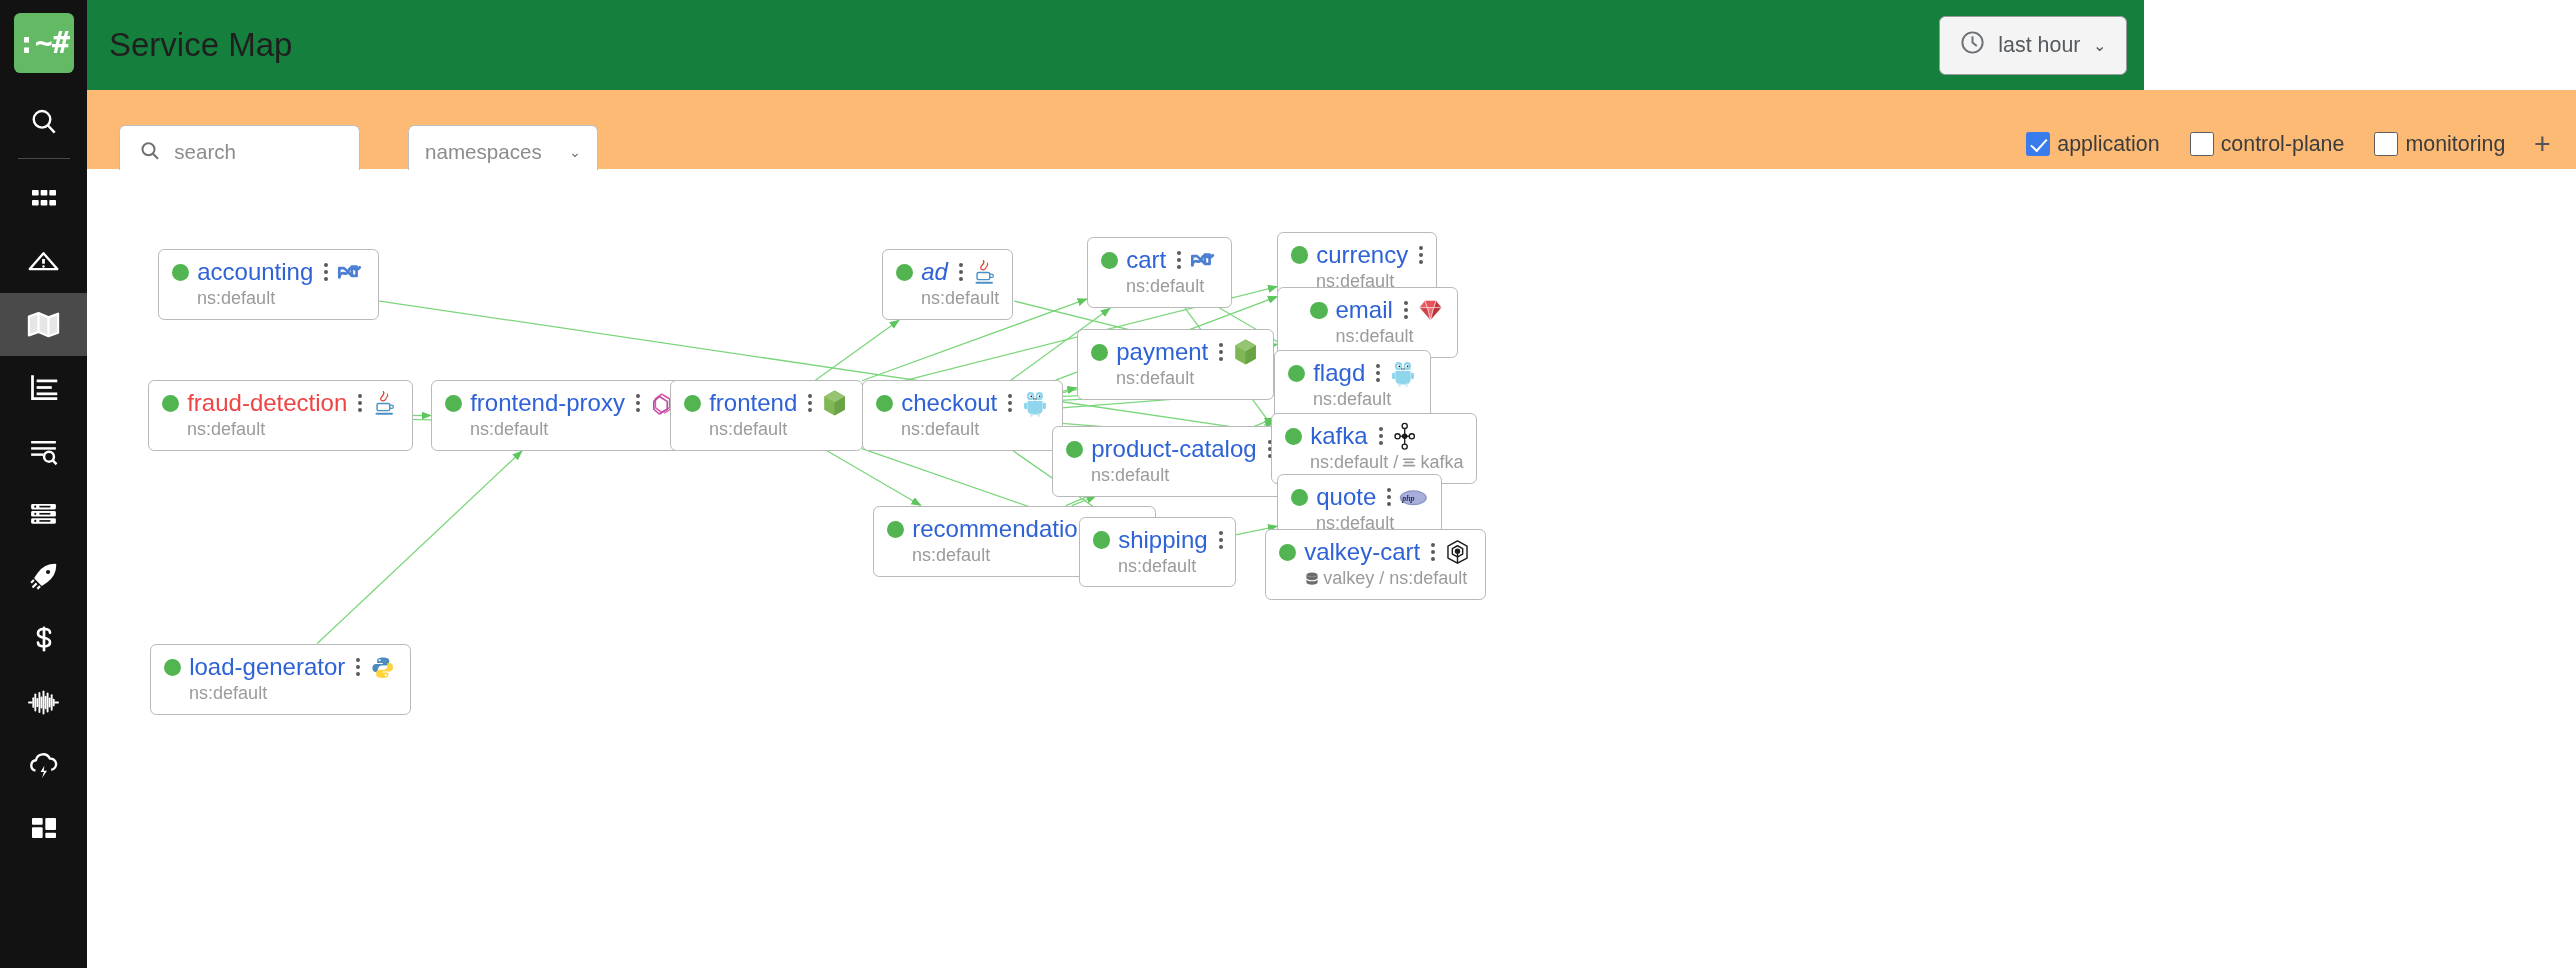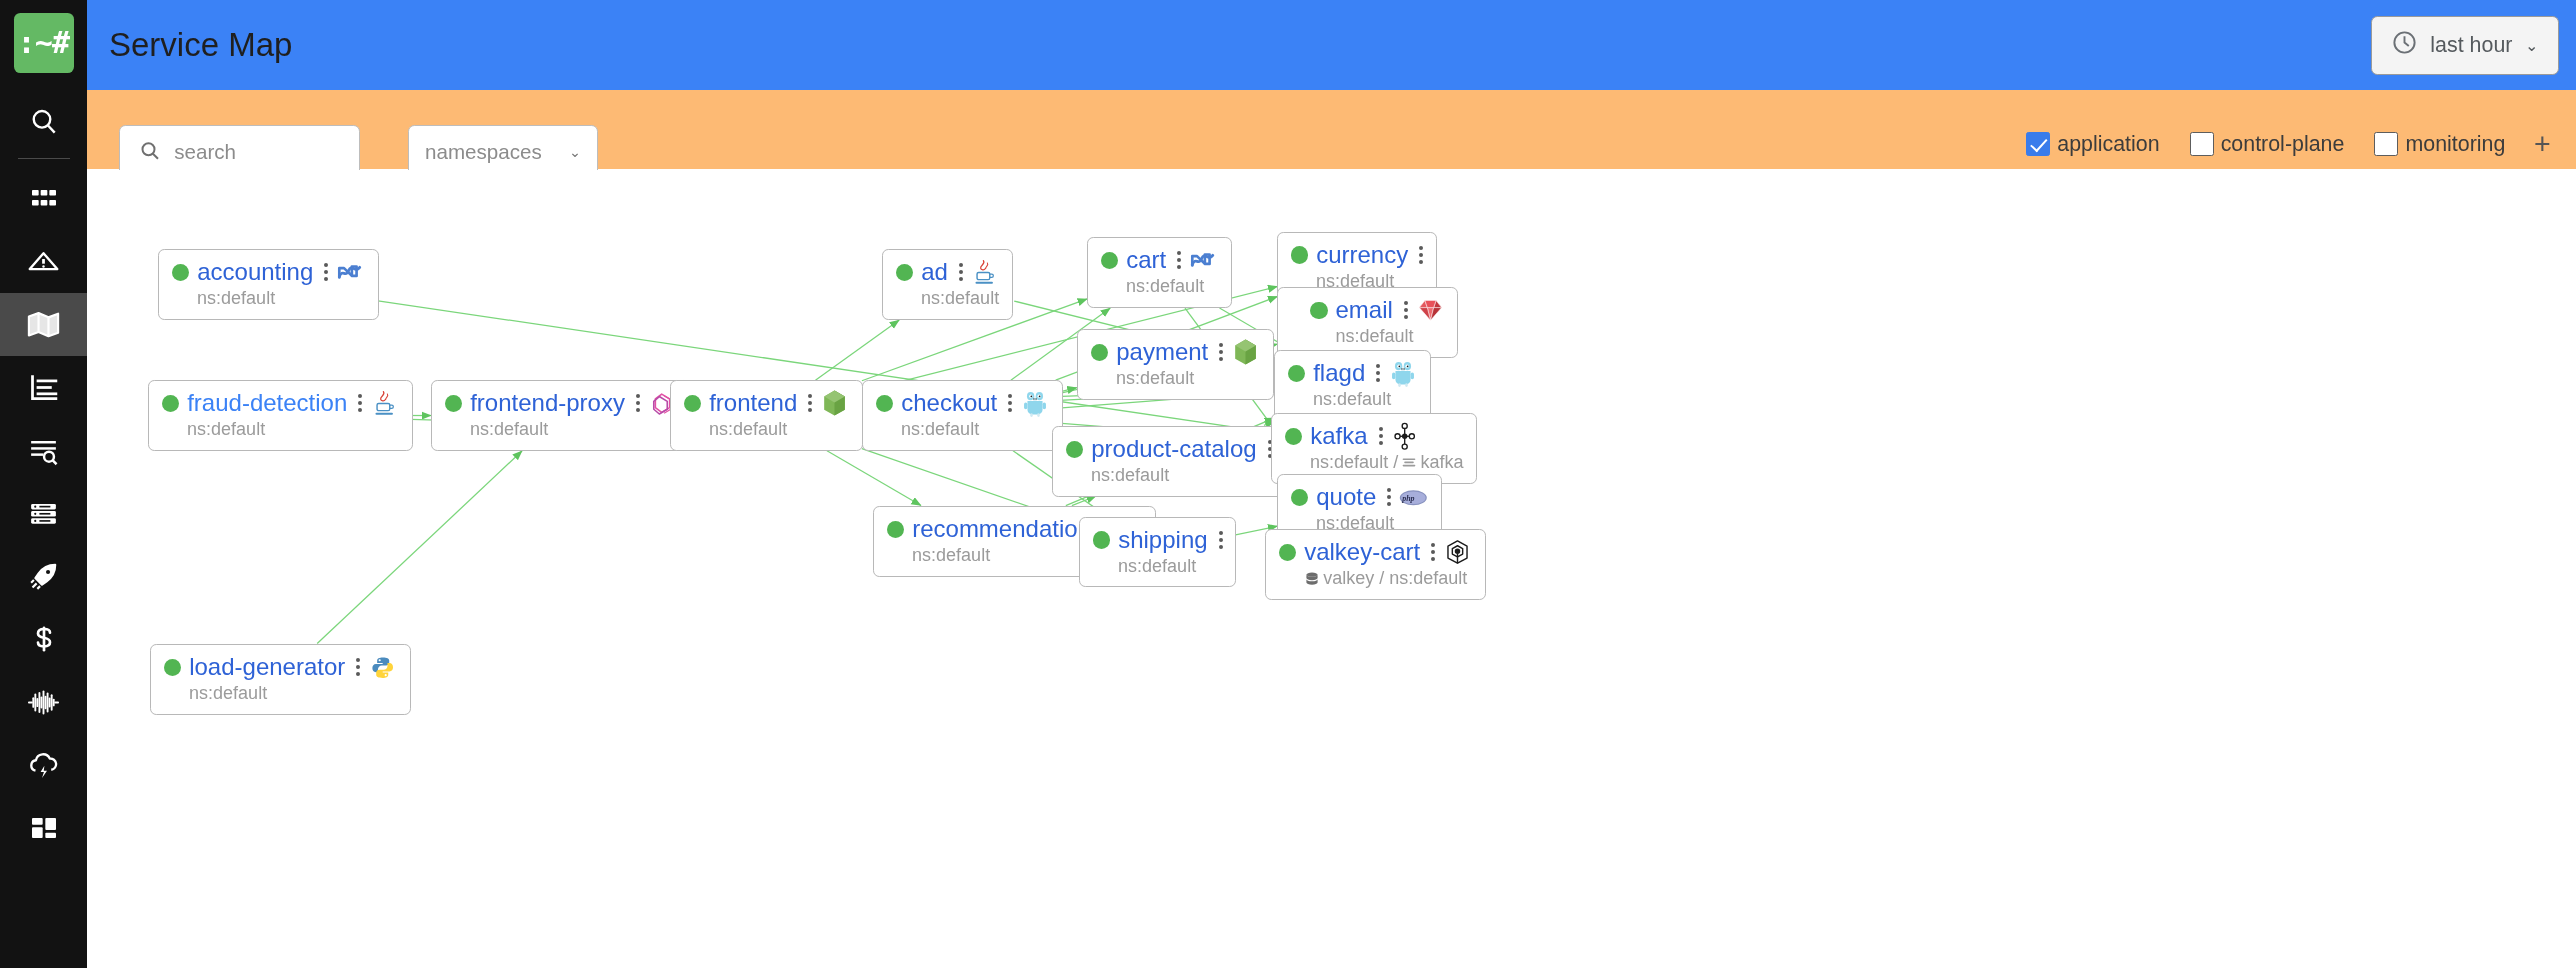--- a/index.html
+++ b/index.html
@@ -29,22 +29,22 @@
     color: #ffffff;
   }
   .nav-icon svg { display: block; }
   .nav-icon.active { background: #4a4a4a; }
   .nav-sep { width: 52px; height: 0.8px; background: #4a4a4a; margin: 4.8px 0 8px 0; }
   .nav-spacer-top { height: 17.5px; }
 
   
   .content { flex: 1 1 auto; position: relative; height: 968px; }
   .header {
-    position: absolute; left: 0; top: 0; width: 2489px; height: 90px;
-    background: #3b82f6; display: flex; align-items: center;
+    position: absolute; left: 0; top: 0; width: 2057px; height: 90px;
+    background: #15803d; display: flex; align-items: center;
   }
   .page-title {
     margin-left: 22px; font-size: 33px; color: #1f1f1f; font-weight: 400;
   }
   .time-picker {
     position: absolute; right: 17.5px; top: 16px;
     height: 59px; padding: 0 19px; border: 0.8px solid #9a9a9a; border-radius: 6.3px;
     background: #f4f4f4; display: flex; align-items: center; gap: 12.7px;
     color: #555a5e; font-size: 21.4px;
   }
@@ -367,21 +367,21 @@
                   <path d="M4 21 L4 9 L10 9 L20 19 L20 7 L26 7 L26 19 L20 19" fill="none" stroke="#4b7fd1" stroke-width="3.4" stroke-linejoin="round" stroke-linecap="round"></path>
                   <path d="M4 20 C8 9 12 22 16 12 C20 3 24 16 30 8" fill="none" stroke="#4b7fd1" stroke-width="3.6" stroke-linecap="round"></path>
                 </svg>
               </span>
             </div>
             <div class="node-sub">ns:default</div>
           </div>
           <div class="node" style="left: 61px; top: 210px; min-width: 156px;">
             <div class="node-top">
               <span class="dot" style="background: rgb(82, 181, 82);"></span>
-              <span class="node-name" style="color: #3b82f6;">fraud-detection</span>
+              <span class="node-name" style="color: #ef4444;">fraud-detection</span>
               <span class="kebab">
                 <i></i>
                 <i></i>
                 <i></i>
               </span>
               <span class="tech">
                 <svg width="24" height="27" viewBox="0 0 30 34">
     <path d="M13 2c3 4-4 6-3.5 9.5C10 14 14 14.5 15.5 12" fill="none" stroke="#d9453a" stroke-width="1.6" stroke-linecap="round"></path>
     <path d="M18 5c2.2 3-2.5 4.5-2.2 7" fill="none" stroke="#d9453a" stroke-width="1.4" stroke-linecap="round"></path>
     <rect x="5" y="17" width="16" height="9" rx="2" fill="none" stroke="#4a90c4" stroke-width="1.8"></rect>
@@ -448,21 +448,21 @@
     <path d="M17 2 L30 9.5 L30 26 L17 33.5 Z" fill="#69a343"></path>
     <path d="M17 2 L4 9.5 L17 17 L30 9.5 Z" fill="#95c472"></path>
   </svg>
               </span>
             </div>
             <div class="node-sub">ns:default</div>
           </div>
           <div class="node" style="left: 795px; top: 79px; min-width: 87px;">
             <div class="node-top">
               <span class="dot" style="background: rgb(82, 181, 82);"></span>
-              <span class="node-name" style="color: rgb(46, 98, 214);">ad</span>
+              <span class="node-name" style="color: rgb(46, 98, 214); font-style: italic;">ad</span>
               <span class="kebab">
                 <i></i>
                 <i></i>
                 <i></i>
               </span>
               <span class="tech">
                 <svg width="24" height="27" viewBox="0 0 30 34">
     <path d="M13 2c3 4-4 6-3.5 9.5C10 14 14 14.5 15.5 12" fill="none" stroke="#d9453a" stroke-width="1.6" stroke-linecap="round"></path>
     <path d="M18 5c2.2 3-2.5 4.5-2.2 7" fill="none" stroke="#d9453a" stroke-width="1.4" stroke-linecap="round"></path>
     <rect x="5" y="17" width="16" height="9" rx="2" fill="none" stroke="#4a90c4" stroke-width="1.8"></rect>

